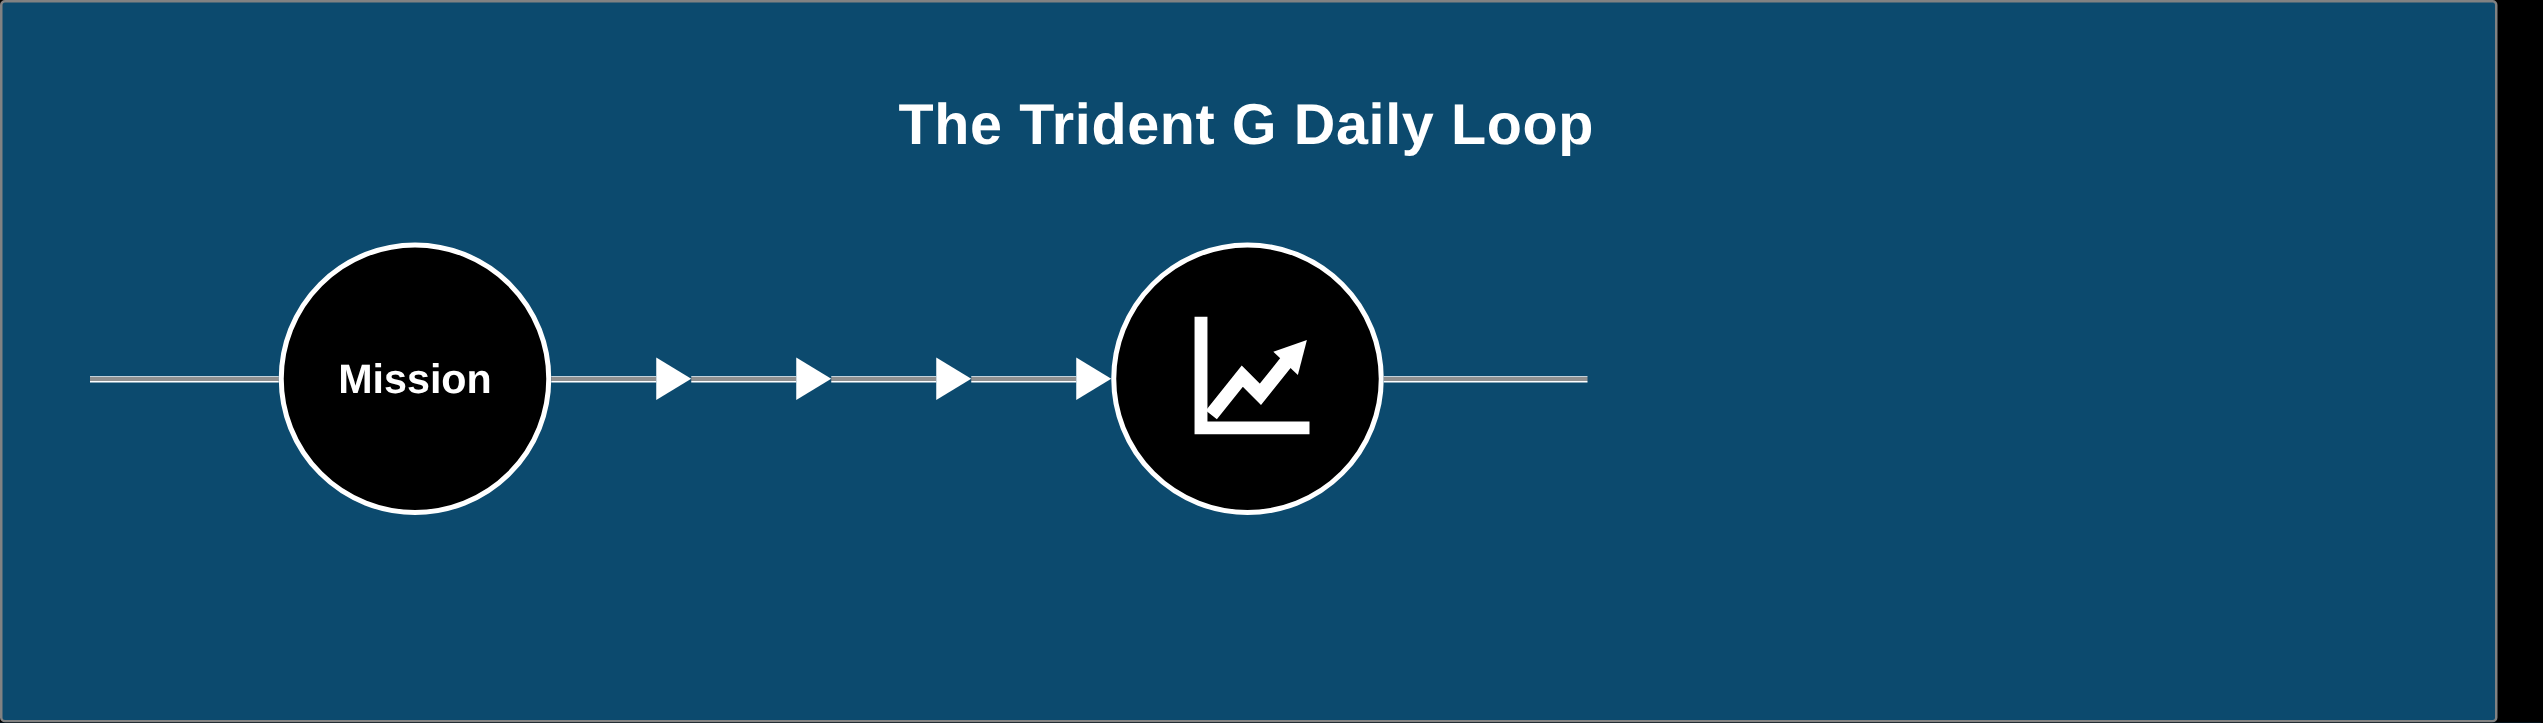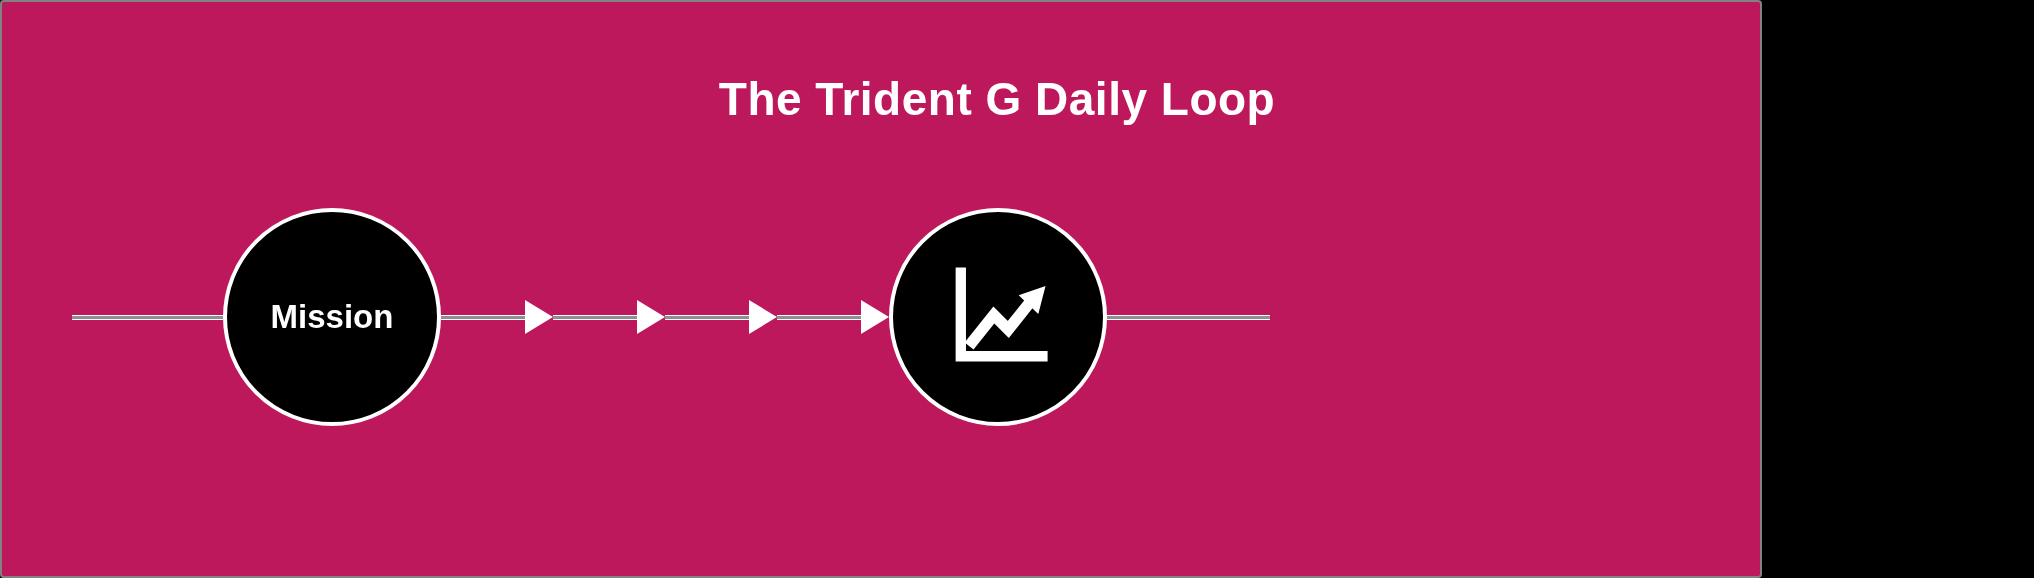--- a/index.html
+++ b/index.html
@@ -2,45 +2,45 @@
 <html><head>
 <meta charset="utf-8">
 <style>
   html, body {
     margin: 0;
     padding: 0;
     background: #000;
   }
   .canvas {
     position: relative;
-    width: 1762px;
+    width: 1998px;
     height: 578px;
     box-sizing: border-box;
-    background: #be185d;
+    background: #0c4a6e;
     border: 2px solid #828282;
     border-radius: 4px;
     overflow: hidden;
     font-family: "Liberation Sans", sans-serif;
   }
   .title {
     position: absolute;
     top: 70px;
     left: 0;
     width: 1990px; 
     margin: 0;
     text-align: center;
     color: #ffffff;
     font-size: 46px;
     font-weight: bold;
     letter-spacing: 0.5px;
   }
   .flow {
     position: absolute;
     left: 70px;
-    top: 206px;
+    top: 192px;
     height: 218px;
     display: flex;
     align-items: center;
     justify-content: space-between;
   }
   .node {
     flex: 0 0 auto;
     width: 218px;
     height: 218px;
     box-sizing: border-box;

